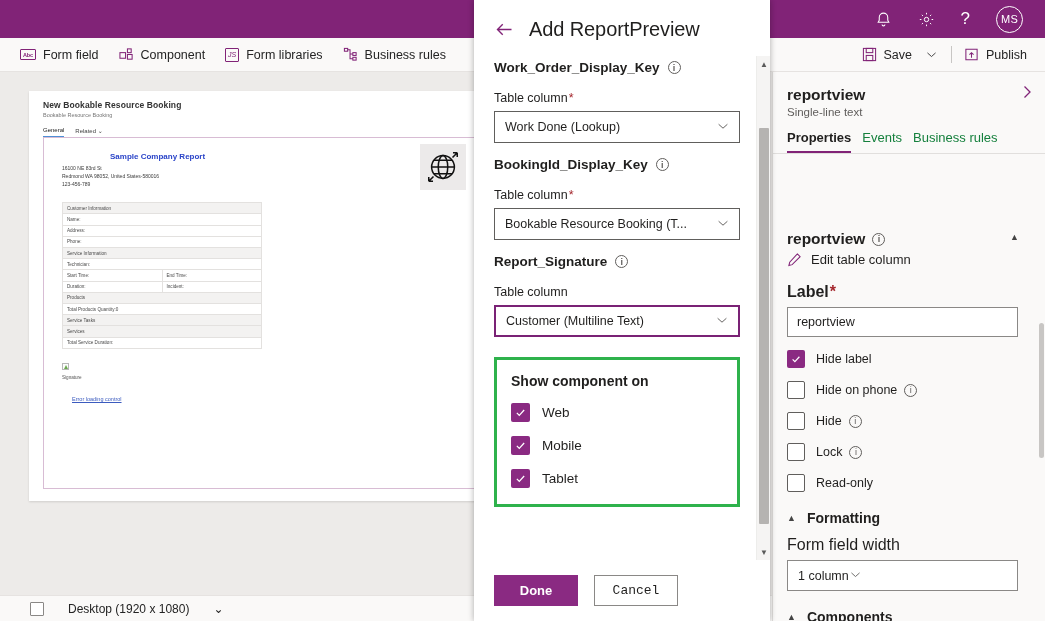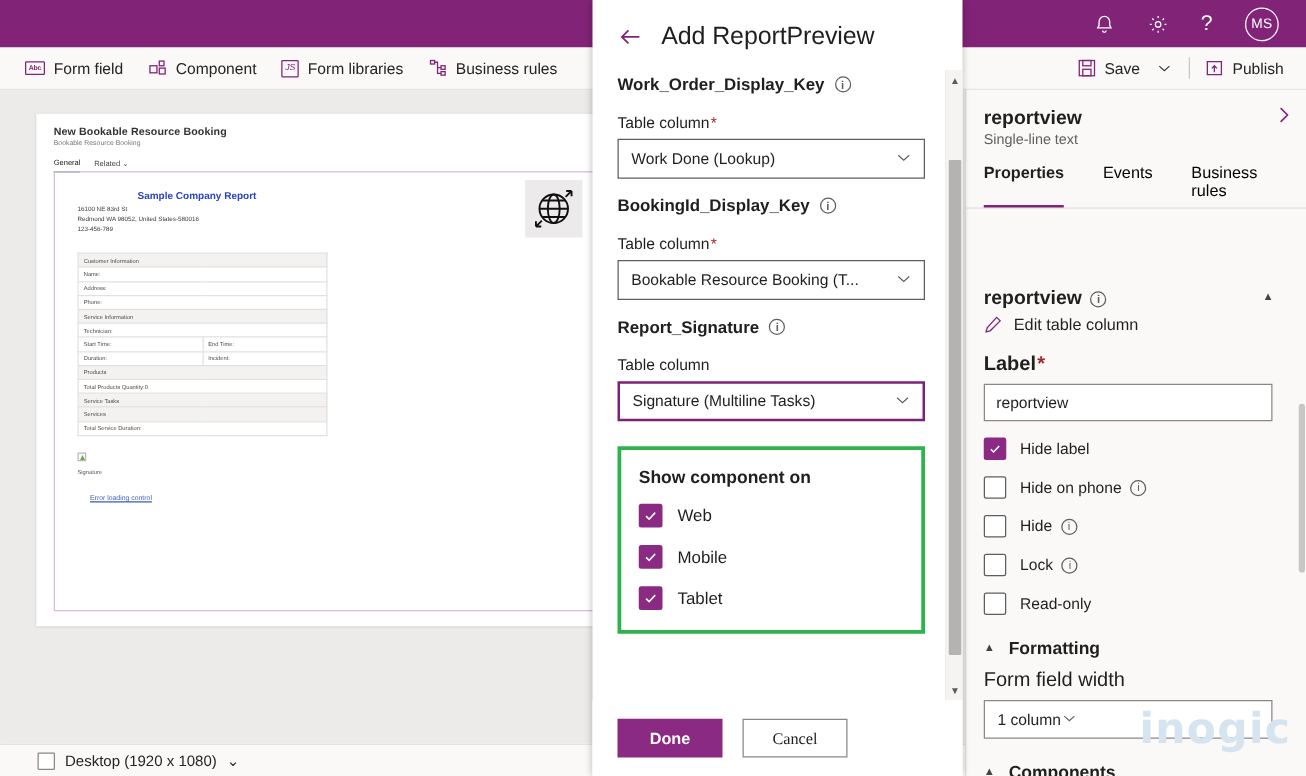--- a/index.html
+++ b/index.html
@@ -115,21 +115,21 @@
     position: absolute; left: 28px; bottom: -14px;
   }
 
   
   .statusbar {
     position: absolute; left: 0; top: 595px; width: 772px; height: 26px;
     background: #faf9f8; border-top: 1px solid #e6e3e1;
     display: flex; align-items: center; justify-content: space-between;
     padding: 0 16px 0 30px;
   }
-  .sb-left { display: flex; align-items: center; gap: 8px; font-size: 12px; color: #242424; }
+  .sb-left { display: flex; align-items: center; gap: 24px; font-size: 12px; color: #242424; }
   .sb-right { display: flex; align-items: center; gap: 9px; font-size: 11.5px; color: #242424; }
   .sb-chk {
     width: 14px; height: 14px; border: 1px solid #8a8886; background: #fff; border-radius: 1px;
   }
   .toggle {
     width: 34px; height: 17px; border-radius: 9px; background: #ffffff;
     border: 1.2px solid #3b3a39; position: relative;
   }
   .toggle::after {
     content: ""; position: absolute; left: 3px; top: 3px;
@@ -186,21 +186,21 @@
     padding-left: 20px;
   }
   .btn-primary {
     min-width: 84px; height: 31px; background: #8a2a82; color: #ffffff;
     border: none; font-size: 13px; font-weight: bold; cursor: pointer;
     font-family: "Liberation Sans", sans-serif;
   }
   .btn-secondary {
     min-width: 84px; height: 31px; background: #ffffff; color: #201f1e;
     border: 1px solid #8a8886; font-size: 13px; cursor: pointer;
-    font-family: Liberation Serif, serif;
+    font-family: Liberation Mono, monospace;
   }
 
   .dlg-scrollbar {
     position: absolute; right: 0; top: 56px; width: 14px; height: 504px;
     background: #f5f4f3; border-left: 1px solid #ededeb;
   }
   .dlg-sb-arrow {
     width: 14px; height: 16px; display: flex; align-items: center;
     justify-content: center; color: #5a5a5a; font-size: 8px; cursor: pointer;
   }
@@ -214,24 +214,24 @@
     position: absolute; left: 772px; top: 72px; width: 273px; height: 549px;
     background: #faf9f8; border-left: 1px solid #e1dfdd; z-index: 20;
   }
   .rp-head { padding: 14px 14px 0 14px; position: relative; }
   .rp-name { font-size: 15.5px; color: #201f1e; font-weight: bold; }
   .rp-type { font-size: 11.5px; color: #605e5c; margin-top: 2px; }
   .rp-expand {
     position: absolute; right: 10px; top: 12px; color: #812377; cursor: pointer;
   }
   .rp-tabs {
-    display: flex; gap: 31px; padding: 0 14px; margin-top: 12px;
+    display: flex; gap: 11px; padding: 0 14px; margin-top: 12px;
     border-bottom: 1px solid #e1dfdd; position: relative; z-index: 2; background: #faf9f8;
   }
-  .rp-tab { font-size: 13px; color: #000000; padding-bottom: 6px; cursor: pointer; }
+  .rp-tab { font-size: 13px; color: #15803d; padding-bottom: 6px; cursor: pointer; }
   .rp-tab.active { font-weight: bold; color: #201f1e; border-bottom: 2.5px solid #812377; }
 
   .rp-ghost {
     position: absolute; left: 14px; top: 158px;
     font-size: 15.5px; color: #201f1e; font-weight: bold;
     display: flex; align-items: center; gap: 7px; z-index: 1;
   }
   .rp-collapse-top {
     position: absolute; right: 26px; top: 160px; color: #444; font-size: 9px; cursor: pointer;
   }
@@ -563,21 +563,20 @@
         <span>Components</span>
       </div>
     </div>
 
     <div class="rp-scrollbar">
       <div class="rp-sb-thumb"></div>
     </div>
 
   </div>
 
-  <div class="watermark">inogic</div>
 
   <div class="dialog">
     <div class="dlg-head">
       <span class="back-arrow">
         <svg width="21" height="21" viewBox="0 0 24 24" fill="none" stroke="#812377" stroke-width="1.6">
           <path d="M20 12H4M10 6l-6 6 6 6"></path>
         </svg>
       </span>
       <span class="dlg-title">Add ReportPreview</span>
     </div>
@@ -615,21 +614,21 @@
             </svg>
         </span>
       </div>
 
       <div class="grp-label">
         <span>Report_Signature</span>
         <span class="info-i">i</span>
       </div>
       <div class="field-label">Table column</div>
       <div class="dd highlight">
-        <span class="dd-text">Signature (Multiline Tasks)</span>
+        <span class="dd-text">Customer (Multiline Text)</span>
         <span>
           <svg width="14" height="14" viewBox="0 0 16 16" fill="none" stroke="#605e5c" stroke-width="1.1">
               <path d="M3 6l5 4.5L13 6"></path>
             </svg>
         </span>
       </div>
 
       <div class="showon-box">
         <div class="showon-title">Show component on</div>
         <div class="chk-row">

